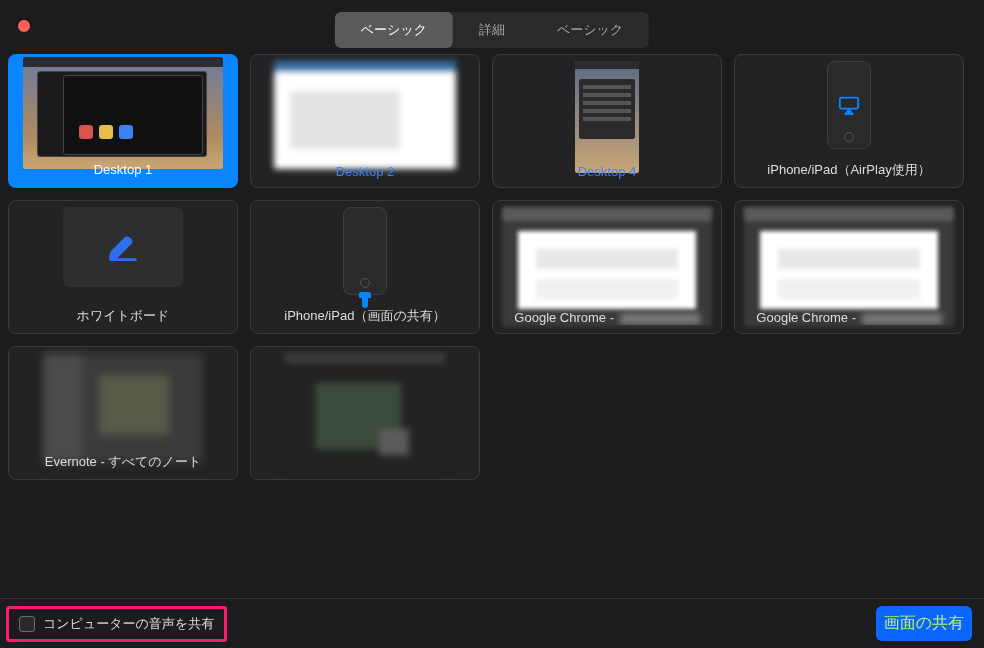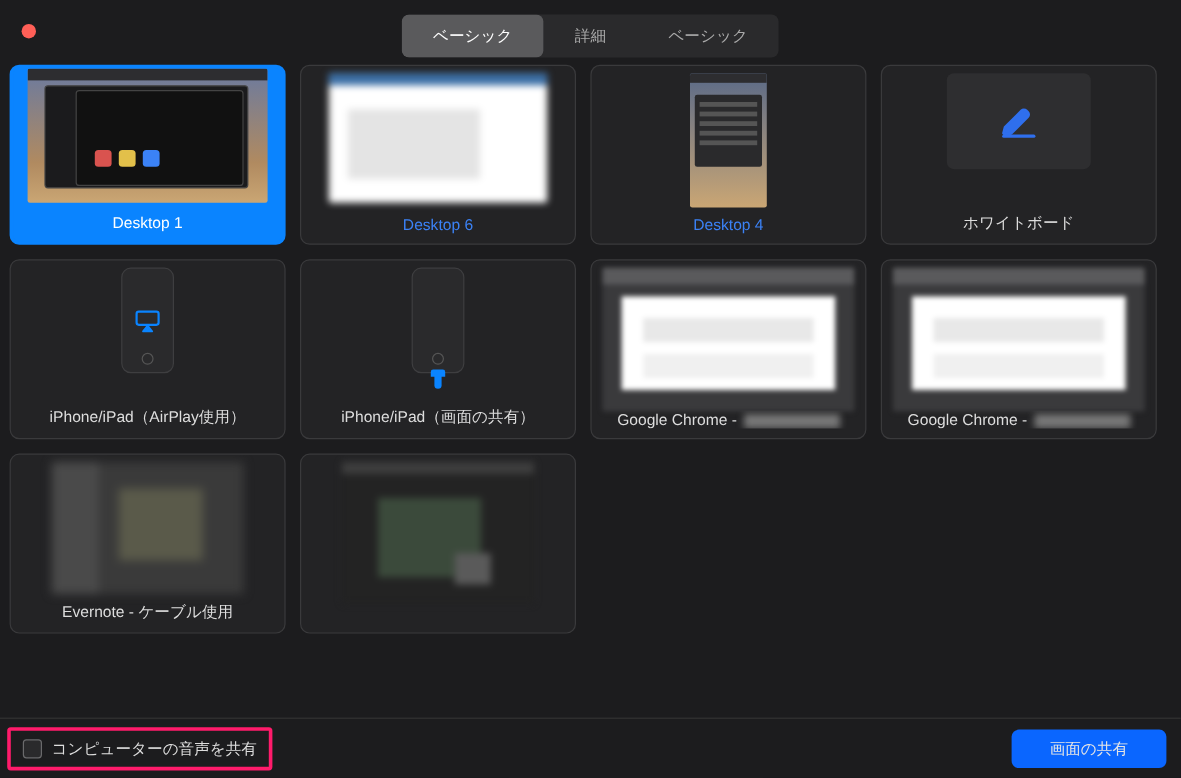--- a/index.html
+++ b/index.html
@@ -4,21 +4,21 @@
 <style>
   * { box-sizing: border-box; margin: 0; padding: 0; }
   html, body { width: 984px; height: 648px; background: #1c1c1e; font-family: -apple-system, "Helvetica Neue", Arial, sans-serif; color: #ddd; overflow: hidden; }
   .window { width: 984px; height: 648px; background: #1c1c1e; position: relative; }
   .titlebar { height: 44px; display: flex; align-items: center; position: relative; }
   .close-dot { width: 12px; height: 12px; border-radius: 50%; background: #ff5f57; position: absolute; left: 18px; top: 20px; }
   .tabs { position: absolute; left: 50%; top: 12px; transform: translateX(-50%); display: flex; background: #2a2a2c; border-radius: 6px; overflow: hidden; font-size: 13px; }
   .tab { padding: 9px 26px; color: #aaa; cursor: pointer; }
   .tab.active { background: #5a5a5c; color: #fff; border-radius: 6px; }
   .grid { padding: 10px 8px 0 8px; display: flex; flex-wrap: wrap; gap: 12px 12px; align-content: flex-start; }
-  .tile { width: 230px; height: 150px; border-radius: 8px; border: 1px solid #3a3a3c; background: #232325; display: flex; flex-direction: column; align-items: center; justify-content: flex-end; padding-bottom: 8px; cursor: pointer; position: relative; overflow: hidden; }
+  .tile { width: 230px; height: 134px; border-radius: 8px; border: 1px solid #3a3a3c; background: #232325; display: flex; flex-direction: column; align-items: center; justify-content: flex-end; padding-bottom: 8px; cursor: pointer; position: relative; overflow: hidden; }
   .tile.selected { border: 3px solid #0a84ff; background: #0a84ff; }
   .tile.selected .thumb { top: 0; }
   .thumb { position: absolute; top: 6px; left: 50%; transform: translateX(-50%); display: flex; align-items: center; justify-content: center; }
   .tile .label { font-size: 13px; color: #ddd; text-align: center; position: relative; z-index: 2; padding: 0 6px; white-space: nowrap; overflow: hidden; text-overflow: ellipsis; max-width: 96%; }
   .tile.selected .label, .tile.linky .label { color: #fff; }
   .label.link { color: #3b82f6; }
   .tile.selected .label.link { color: #fff; font-weight: 500; }
   
   .thumb-desktop1 { width: 200px; height: 112px; background: linear-gradient(180deg,#6a7aa0 0%, #b08a60 70%, #caa674 100%); border-radius: 2px; position: relative; overflow: hidden; }
   .thumb-desktop1::before { content:""; position:absolute; top:0;left:0;right:0; height:10px; background:#2d2d30; }
@@ -54,21 +54,21 @@
   .thumb-untitled .blk { position:absolute; left:30px; top:30px; width:86px; height:66px; background:#3b4a3b; }
   .thumb-untitled .blk::after { content:""; position:absolute; right:-8px; bottom:-6px; width:30px; height:26px; background:#5a5a5a; }
 
   .censor { display:inline-block; width:80px; height:12px; background:#777; filter: blur(3px); vertical-align:middle; margin-left:2px;}
 
   .footer { position: absolute; bottom: 0; left:0; right:0; height: 50px; border-top: 1px solid #333; display:flex; align-items:center; padding: 0 12px; gap: 18px; font-size: 13px; }
   .chk { display:flex; align-items:center; gap:8px; cursor:pointer; }
   .chkbox { width:16px; height:16px; border:1px solid #6a6a6c; border-radius:3px; background:#2a2a2c; flex:none; }
   .chk.highlighted { border: 3px solid #ff1b6b; border-radius:3px; padding: 6px 10px; margin-left:-6px;}
   .spacer { flex:1; }
-  .share-btn { background:#0a66ff; color:#e5e5e5; border:none; padding: 7px 32px; border-radius:6px; font-size:13px; cursor:pointer; }
+  .share-btn { background:#0a66ff; color:#bef264; border:none; padding: 7px 8px; border-radius:6px; font-size:16px; cursor:pointer; }
   svg { display:block; }
 </style>
 </head>
 <body>
 <div class="window">
 
   <div class="titlebar">
     <div class="close-dot"></div>
     <div class="tabs">
       <div class="tab active">ベーシック</div>
@@ -89,55 +89,55 @@
             <span class="ico i3"></span>
       </div>
         </div>
       <span class="label link">Desktop 1</span>
     </div>
 
     <div class="tile">
       <div class="thumb">
           <div class="thumb-desktop2"></div>
         </div>
-      <span class="label link">Desktop 6</span>
+      <span class="label link">Desktop 2</span>
     </div>
 
     <div class="tile">
       <div class="thumb">
           <div class="thumb-desktop3">
             <div class="panel"></div>
           </div>
         </div>
       <span class="label link">Desktop 4</span>
     </div>
 
     <div class="tile">
       <div class="thumb">
-          <div class="thumb-whiteboard">
-        <svg width="30" height="30" viewBox="0 0 24 24" fill="none" stroke="#2f6fed" stroke-width="2.2" stroke-linecap="round" stroke-linejoin="round">
-              <path d="M3 21l3.8-1 11-11a2 2 0 0 0 0-2.8l-.99-.99a2 2 0 0 0-2.83 0L3 16.2 2 20z" fill="#2f6fed" stroke="#2f6fed"></path>
-              <path d="M2 22h20" stroke="#2f6fed"></path>
-            </svg>
-      </div>
-        </div>
-      <span class="label">ホワイトボード</span>
-    </div>
-
-    <div class="tile">
-      <div class="thumb">
           <div class="thumb-phone">
         <svg width="22" height="20" viewBox="0 0 24 20" fill="none" stroke="#0a84ff" stroke-width="2" stroke-linejoin="round">
               <rect x="2" y="2" width="20" height="12" rx="2"></rect>
               <path d="M8 20l4-5 4 5z" fill="#0a84ff"></path>
             </svg>
         <span class="homebtn"></span>
       </div>
         </div>
       <span class="label">iPhone/iPad（AirPlay使用）</span>
+    </div>
+
+    <div class="tile">
+      <div class="thumb">
+          <div class="thumb-whiteboard">
+        <svg width="30" height="30" viewBox="0 0 24 24" fill="none" stroke="#2f6fed" stroke-width="2.2" stroke-linecap="round" stroke-linejoin="round">
+              <path d="M3 21l3.8-1 11-11a2 2 0 0 0 0-2.8l-.99-.99a2 2 0 0 0-2.83 0L3 16.2 2 20z" fill="#2f6fed" stroke="#2f6fed"></path>
+              <path d="M2 22h20" stroke="#2f6fed"></path>
+            </svg>
+      </div>
+        </div>
+      <span class="label">ホワイトボード</span>
     </div>
 
     <div class="tile">
       <div class="thumb">
           <div class="thumb-phone cable">
             <span class="homebtn"></span>
           </div>
         </div>
       <span class="label">iPhone/iPad（画面の共有）</span>
     </div>
@@ -161,21 +161,21 @@
     </div>
 
     <div class="tile">
       <div class="thumb">
           <div class="thumb-ever">
             <div class="a"></div>
             <div class="b"></div>
             <div class="c"></div>
           </div>
         </div>
-      <span class="label">Evernote - ケーブル使用</span>
+      <span class="label">Evernote - すべてのノート</span>
     </div>
 
     <div class="tile">
       <div class="thumb">
           <div class="thumb-untitled">
             <div class="blk"></div>
           </div>
         </div>
       <span class="label"></span>
     </div>

